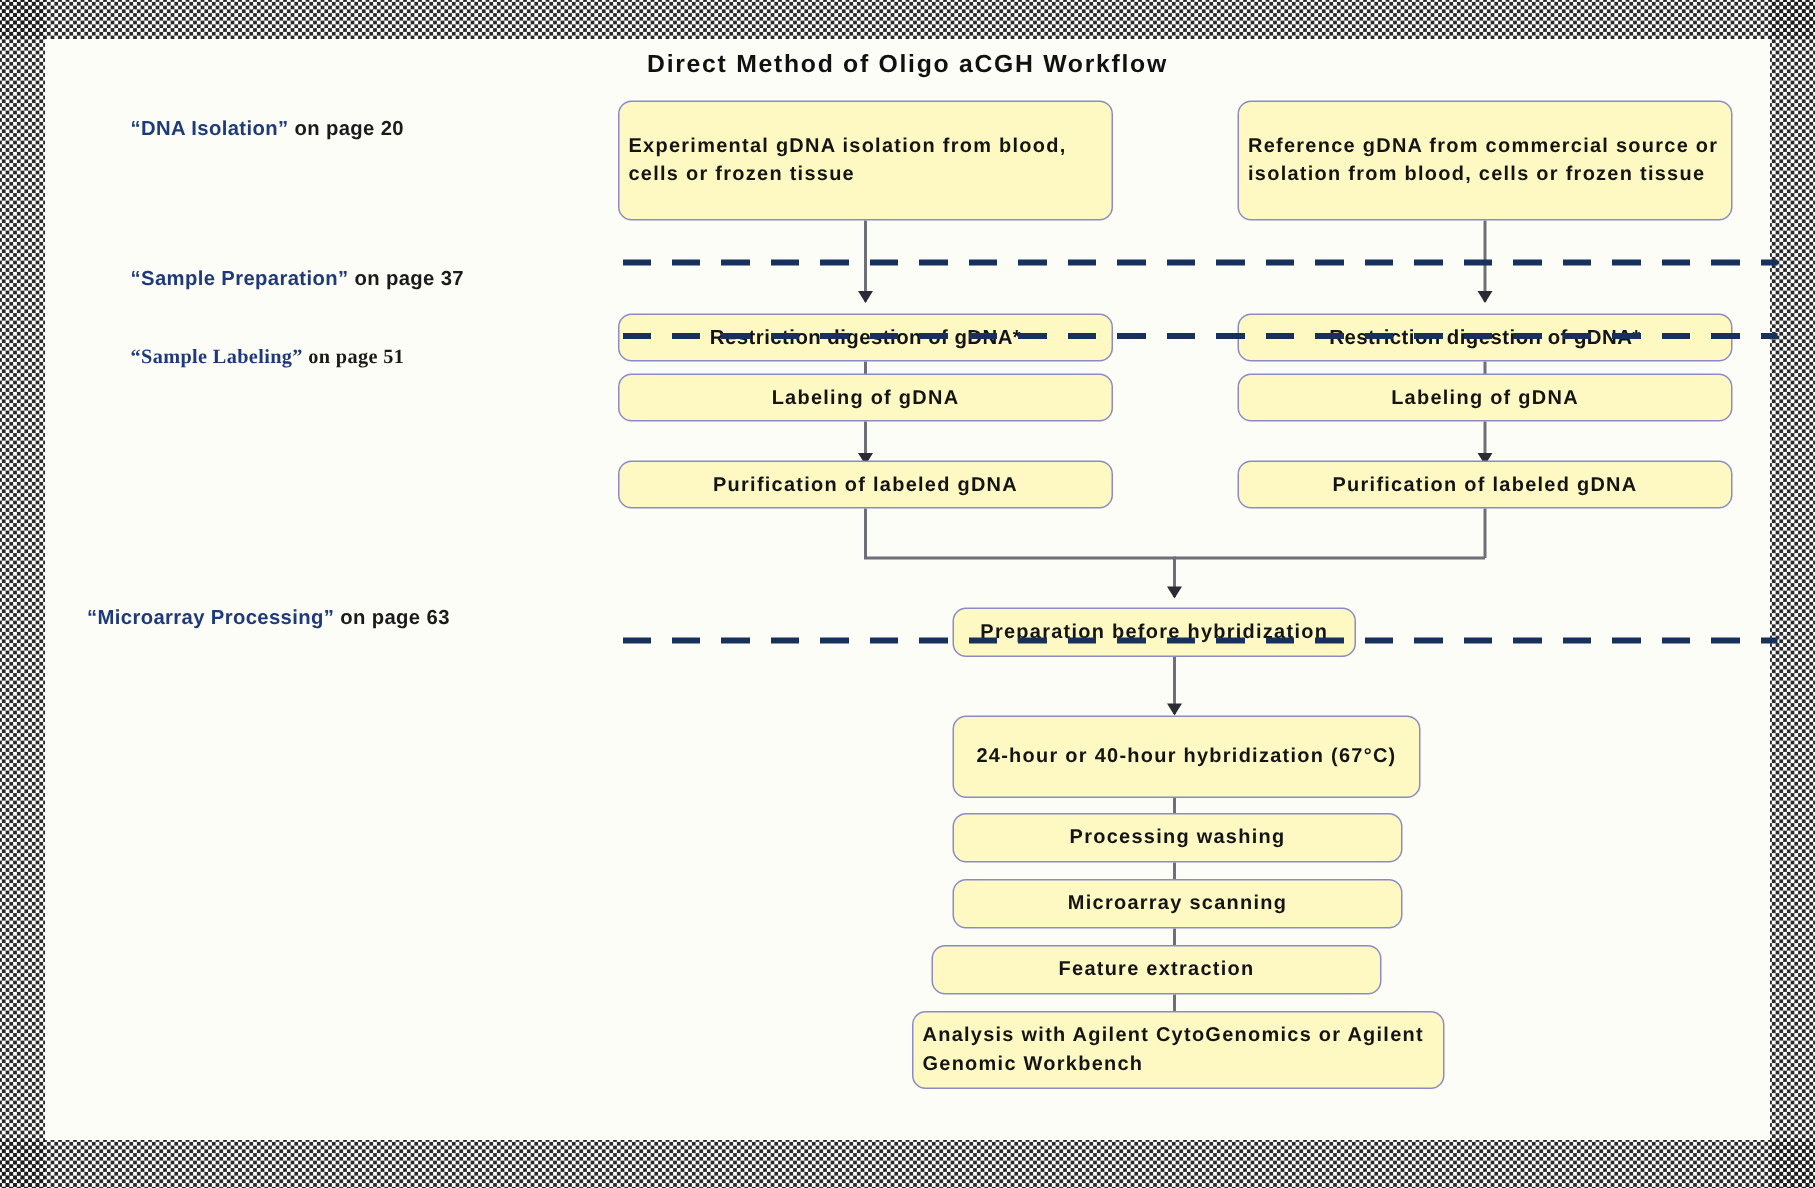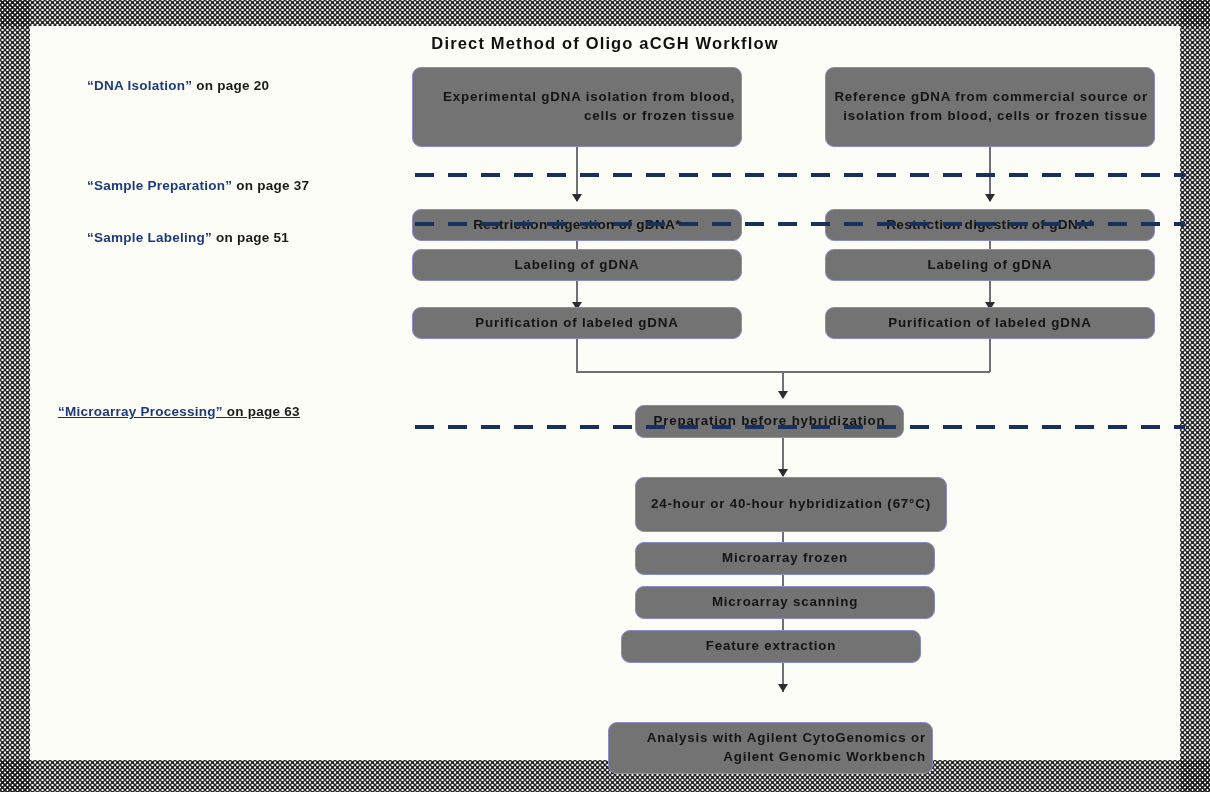--- a/index.html
+++ b/index.html
@@ -62,25 +62,25 @@
     color: #1b2a55;
   }
   .sec-ref .q { color: #1f3a7a; }
   .sec-ref .pg { color: #1a1a1a; }
 
   
   .box {
     position: absolute;
     border: 1.6px solid #8b8bc8;
     border-radius: 9px;
-    background: #737373;
+    background: #fef9c3;
     display: flex;
     align-items: center;
     justify-content: center;
-    text-align: right;
+    text-align: left;
     color: #141414;
     font-size: 13.3px;
     font-weight: bold;
     letter-spacing: .85px;
     line-height: 1.42;
     padding: 2px 6px;
   }
   .box.tight { letter-spacing: .3px; font-size: 13.6px; }
 
   
@@ -127,25 +127,25 @@
     <div id="title">Direct Method of Oligo aCGH Workflow</div>
 
     <div class="sec-ref" style="left:57px; top:52px;">
       <span class="q">“DNA Isolation” </span>
       <span class="pg">on page 20</span>
     </div>
     <div class="sec-ref" style="left:57px; top:152px;">
       <span class="q">“Sample Preparation” </span>
       <span class="pg">on page 37</span>
     </div>
-    <div class="sec-ref" style="left:57px; top:204px;">
+    <div class="sec-ref" style="left:57px; top:204px;font-family:Liberation Serif, serif;">
       <span class="q">“Sample Labeling” </span>
       <span class="pg">on page 51</span>
     </div>
-    <div class="sec-ref" style="left:28px; top:378px;text-decoration:underline;">
+    <div class="sec-ref" style="left:28px; top:378px;">
       <span class="q">“Microarray Processing” </span>
       <span class="pg">on page 63</span>
     </div>
 
     <div class="box" style="left: 382px; top: 41px; width: 330px; height: 80px; z-index: 10;">Experimental gDNA isolation from blood, cells or frozen tissue</div>
     <div class="vline" style="left: 546px; top: 121px; height: 54px; z-index: 5;"></div>
     <div class="arrow" style="left: 541.5px; top: 168px; z-index: 5;"></div>
 
     <div class="box tight" style="left: 382px; top: 183px; width: 330px; height: 32px; z-index: 10;">Restriction digestion of gDNA*</div>
     <div class="vline" style="left: 546px; top: 215px; height: 39px; z-index: 5;"></div>
@@ -178,32 +178,32 @@
     <div class="arrow" style="left: 747.5px; top: 365px; z-index: 5;"></div>
 
     <div class="box" style="left: 605px; top: 379px; width: 269px; height: 33px; z-index: 10;">Preparation before hybridization</div>
     <div class="vline" style="left: 752px; top: 412px; height: 38px; z-index: 5;"></div>
     <div class="arrow" style="left: 747.5px; top: 443px; z-index: 5;"></div>
 
     <div class="box" style="left: 605px; top: 451px; width: 312px; height: 55px; z-index: 10;">24-hour or 40-hour hybridization (67°C)</div>
     <div class="vline" style="left: 752px; top: 506px; height: 22px; z-index: 5;"></div>
     <div class="arrow" style="left: 747.5px; top: 519px; z-index: 5;"></div>
 
-    <div class="box" style="left: 605px; top: 516px; width: 300px; height: 33px; z-index: 10;">Microarray frozen</div>
+    <div class="box" style="left: 605px; top: 516px; width: 300px; height: 33px; z-index: 10;">Processing washing</div>
     <div class="vline" style="left: 752px; top: 549px; height: 23px; z-index: 5;"></div>
     <div class="arrow" style="left: 747.5px; top: 563px; z-index: 5;"></div>
 
     <div class="box" style="left: 605px; top: 560px; width: 300px; height: 33px; z-index: 10;">Microarray scanning</div>
     <div class="vline" style="left: 752px; top: 593px; height: 23px; z-index: 5;"></div>
     <div class="arrow" style="left: 747.5px; top: 607px; z-index: 5;"></div>
 
     <div class="box" style="left: 591px; top: 604px; width: 300px; height: 33px; z-index: 10;">Feature extraction</div>
     <div class="vline" style="left: 752px; top: 637px; height: 29px; z-index: 5;"></div>
     <div class="arrow" style="left: 747.5px; top: 658px; z-index: 5;"></div>
 
-    <div class="box" style="left: 578px; top: 648px; width: 325px; height: 52px; z-index: 10; margin-top: 48px;">Analysis with Agilent CytoGenomics  or Agilent Genomic Workbench</div>
+    <div class="box" style="left: 578px; top: 648px; width: 355px; height: 52px; z-index: 10;">Analysis with Agilent CytoGenomics  or Agilent Genomic Workbench</div>
 
     <div class="dashline" style="left: 385px; top: 147px; width: 770px; z-index: 20;"></div>
     <div class="dashline" style="left: 385px; top: 196px; width: 770px; z-index: 20;"></div>
     <div class="dashline" style="left: 385px; top: 399px; width: 770px; z-index: 20;"></div>
 
   </div>
 </div>
 
 </body></html>

